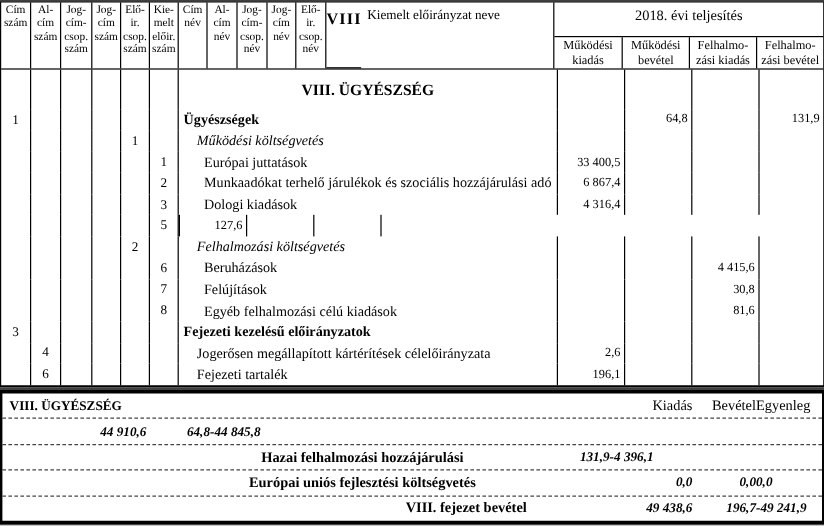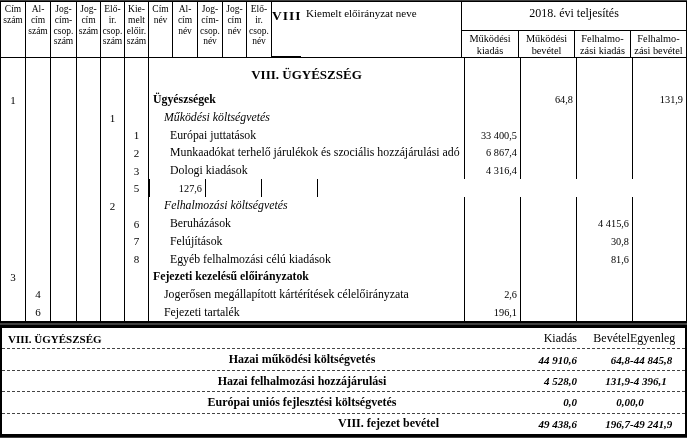--- a/index.html
+++ b/index.html
@@ -323,32 +323,28 @@
   </div>
 
   <div class="summary">
     <div class="srow">
       <div class="sl"><span class="stitle">VIII. ÜGYÉSZSÉG</span></div>
       <div class="sk shcol">Kiadás</div>
       <div class="sb shcol">Bevétel</div>
       <div class="se shcol">Egyenleg</div>
     </div>
   <div class="srow">
-      <div class="sl">
-          <span class="slabel">Hazai működési költségvetés</span>
-        </div>
       <div class="sk sval">44 910,6</div>
       <div class="sb sval">64,8</div>
       <div class="se sval">-44 845,8</div>
     </div>
       <div class="srow">
       <div class="sl">
           <span class="slabel">Hazai felhalmozási hozzájárulási</span>
         </div>
-      <div class="sk sval">4 528,0</div>
       <div class="sb sval">131,9</div>
       <div class="se sval">-4 396,1</div>
     </div>
       <div class="srow">
       <div class="sl">
           <span class="slabel">Európai uniós fejlesztési költségvetés</span>
         </div>
       <div class="sk sval">0,0</div>
       <div class="sb sval">0,0</div>
       <div class="se sval">0,0</div>

